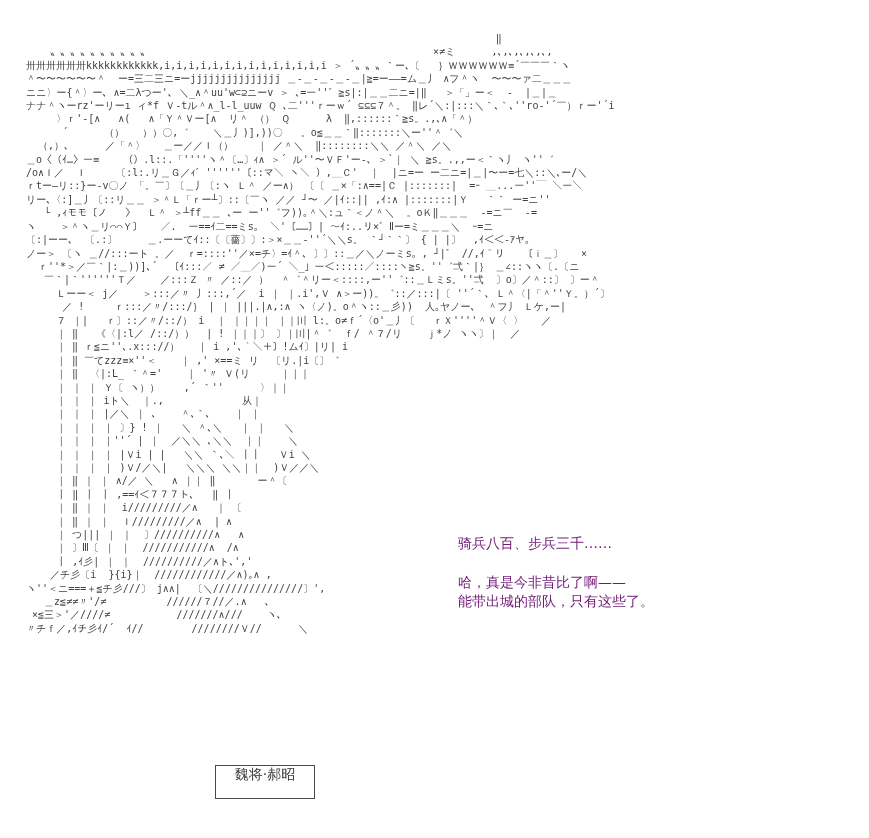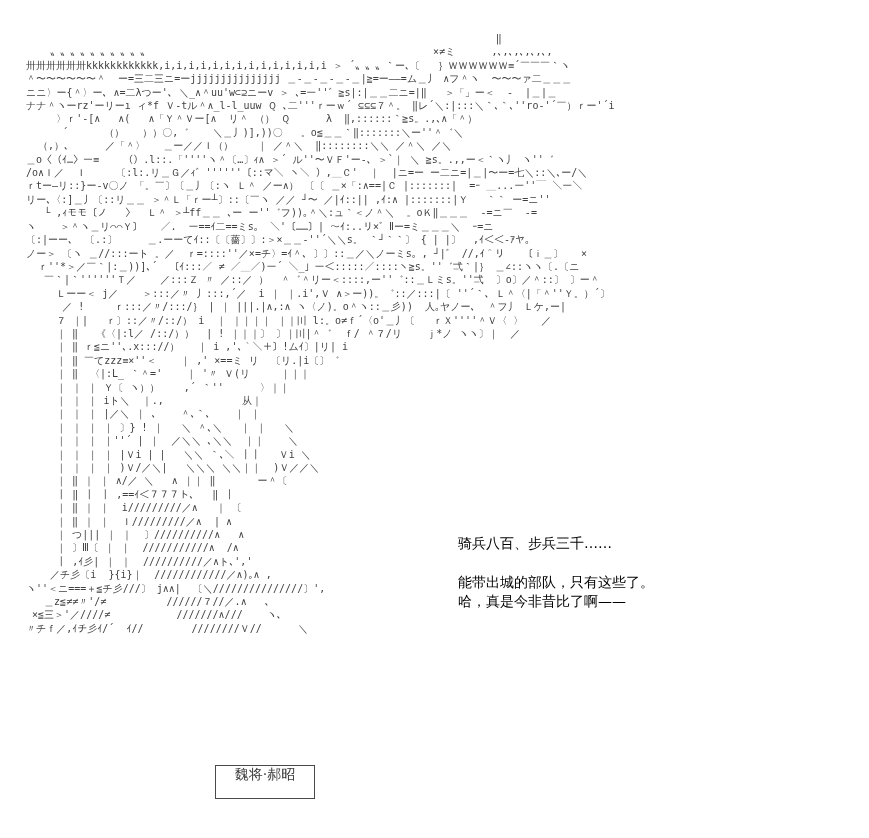--- a/index.html
+++ b/index.html
@@ -28,21 +28,21 @@
     font-size: 10px;
     line-height: 13.4px;
     color: #3f3f3f;
     white-space: pre;
     letter-spacing: 0px;
   }
   .dialogue {
     position: absolute;
     left: 458px;
     top: 534px;
-    color: #000000;
+    color: #701a75;
     font-size: 14px;
     line-height: 19px;
     font-family: "DejaVu Sans", sans-serif;
   }
   .dialogue .gap { height: 20px; }
   .name-box {
     position: absolute;
     left: 215px;
     top: 765px;
     width: 98px;
@@ -105,21 +105,21 @@
        ｜ ,ｲ彡| ｜ ｜  //////////／∧ト､','
       ／チ彡〔i  }{i}｜  ////////////／∧)｡∧ ,
   ヽ''＜ニ===＋≦チ彡///〕 j∧∧|  〔＼///////////////〕',
      ＿z≦≠≠〃'/≠          //////７//／.∧   ､
    ×≦三＞'／////≠           ///////∧///    ヽ､
   〃チｆ／,ｲチ彡ｲ/´  ｲ//        ////////Ｖ//      ＼</pre>
 
   <div class="dialogue">
     <div>骑兵八百、步兵三千……</div>
     <div class="gap"></div>
+    <div>哈，真是今非昔比了啊——</div>
     <div>能带出城的部队，只有这些了。</div>
-    <div>哈，真是今非昔比了啊——</div>
   </div>
 
   <div class="name-box">
     <span>魏将·郝昭</span>
   </div>
 
 </div>
 
 </body></html>

